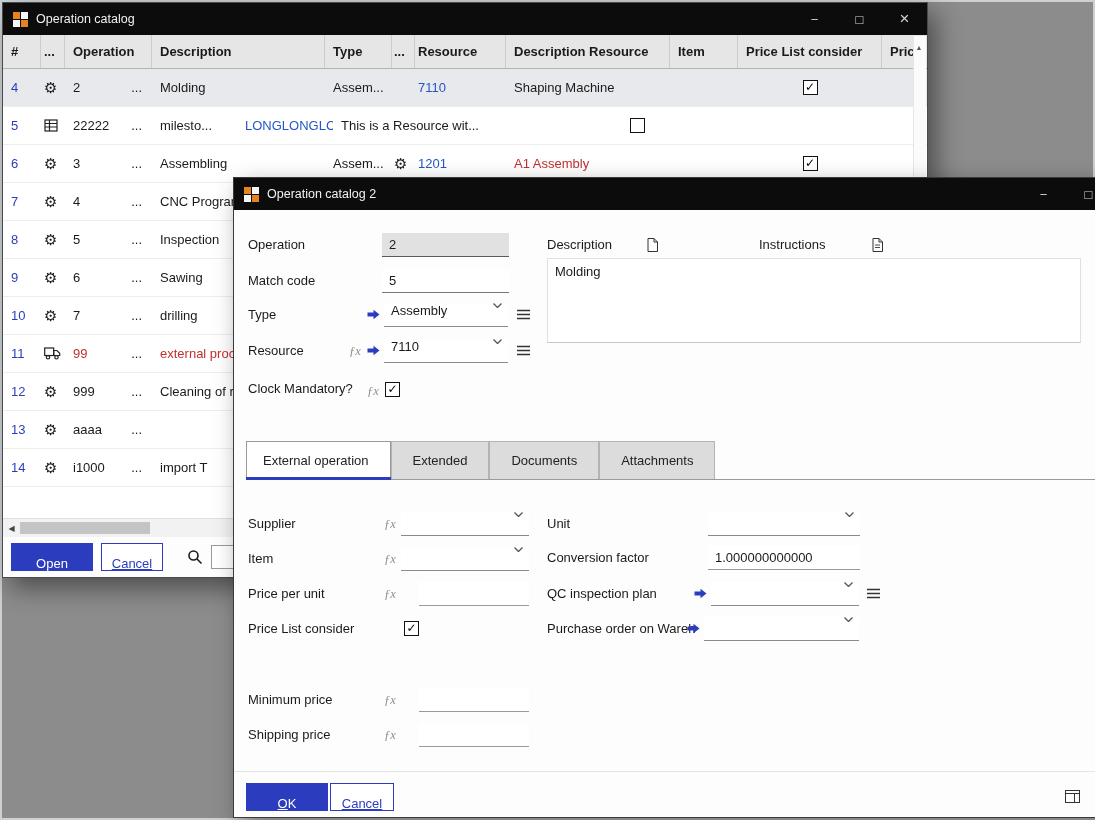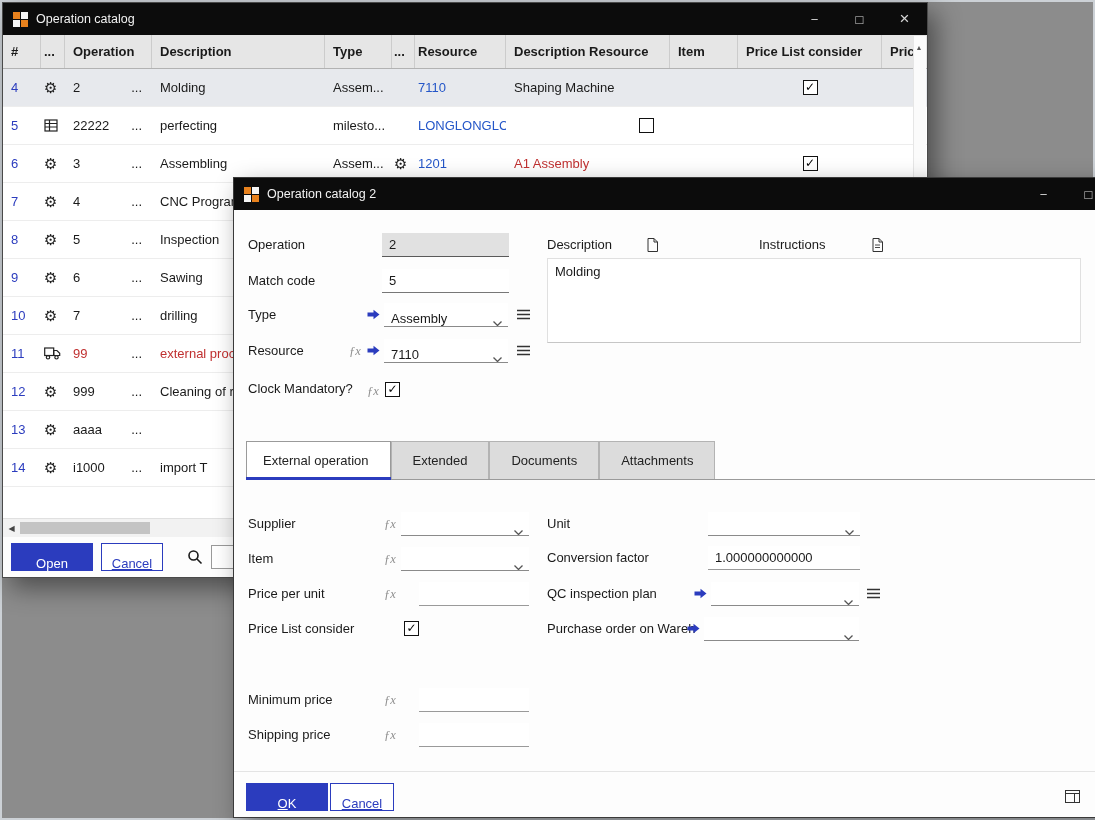--- a/index.html
+++ b/index.html
@@ -69,21 +69,21 @@
   
   .dialog { left:233px; top:177px; width:924px; height:641px; z-index:5; border-color:#3a3a3a; }
   .dlg-body { flex:1; position:relative; background:#fdfdfd; }
   .lbl { position:absolute; line-height:24px; white-space:nowrap; }
   .field { position:absolute; height:24px; background:#fff; border-bottom:1px solid #777;
            display:flex; align-items:center; padding:0 7px; }
   .field.readonly { background:#e1e1e1; border-bottom-color:#5a5a5a; }
   .field.num { justify-content:flex-start; border-bottom-color:#9a9a9a; }
   .field.input-line { border-bottom-color:#9a9a9a; }
   .dd { position:absolute; height:24px; background:#fff; border-bottom:1px solid #8a8a8a;
-        display:flex; align-items:flex-end; justify-content:space-between; padding:0 6px 0 7px; }
+        display:flex; align-items:flex-start; justify-content:space-between; padding:0 6px 0 7px; }
   .chev { display:flex; margin-left:4px; }
   .fx { position:absolute; font-family:"Liberation Serif","DejaVu Serif",serif; font-style:italic;
         color:#8f8f8f; font-size:12.5px; line-height:16px; }
   .icon-abs { position:absolute; display:flex; align-items:center; }
   .checkbox { width:15px; height:15px; background:#fff; border:1.5px solid #111;
               display:inline-flex; align-items:center; justify-content:center; }
   .checkbox.checked::after { content:"✓"; font-size:12px; font-weight:bold; color:#000; line-height:1; margin-top:-1px; }
   .cb-abs { position:absolute; }
   .textarea { position:absolute; background:#fff; border:1px solid #e0e0e0; border-bottom-color:#c6c6c6; padding:5px 7px; }
   .tabs { position:absolute; left:12px; top:231px; right:0; height:39px; display:flex; align-items:flex-end;
@@ -155,24 +155,24 @@
       <span class="td c-icon">
             <svg width="14" height="13" viewBox="0 0 14 13">
               <rect x="1" y="1" width="12" height="11" fill="none" stroke="#222" stroke-width="1.2"></rect>
               <path d="M1 4.5h12M1 8h12M5.5 1v11" stroke="#222" stroke-width="1.2"></path>
             </svg>
           </span>
       <span class="td c-op">
             <span class="val">22222</span>
             <span class="dots">...</span>
           </span>
-      <span class="td c-desc">perfecting</span>
       <span class="td c-type">milesto...</span>
       <span class="td c-ricon"></span>
       <span class="td c-res">LONGLONGLC</span>
+      <span class="td c-rdesc">This is a Resource wit...</span>
       <span class="td c-item"></span>
       <span class="td c-plc">
             <span class="checkbox"></span>
           </span>
       <span class="td c-pric"></span>
     </div>
         <div class="trow">
       <span class="td c-num">6</span>
       <span class="td c-icon">
             <span class="gear-glyph">⚙</span>

